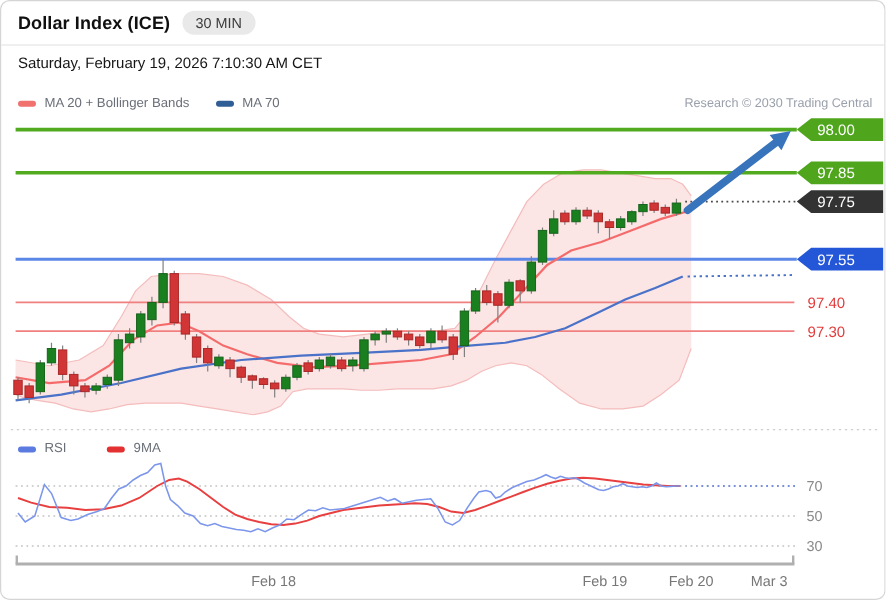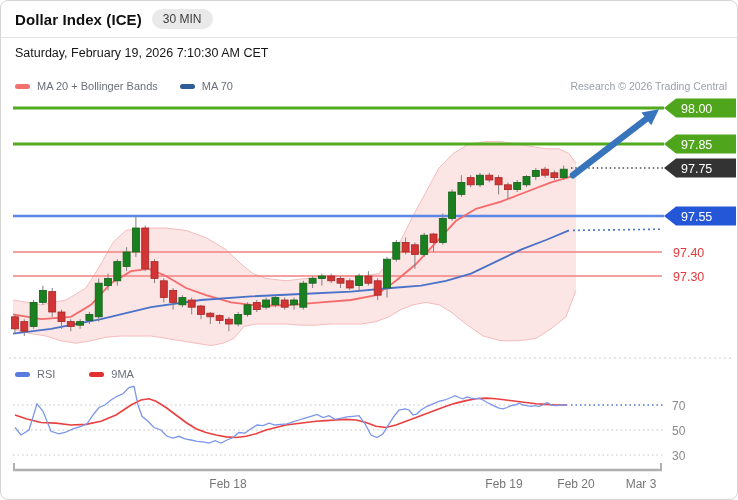--- a/index.html
+++ b/index.html
@@ -33,21 +33,21 @@
 
   <div class="legend-row">
     <span class="legend-item">
       <i class="swatch" id="sw-ma20" style="background: rgb(241, 113, 111);"></i>
       <span>MA 20 + Bollinger Bands</span>
     </span>
     <span class="legend-item">
       <i class="swatch" id="sw-ma50" style="background: rgb(47, 93, 150);"></i>
       <span>MA 70</span>
     </span>
-    <span class="attribution">Research © 2026 Trading Central</span>
+    <span class="attribution">Research © 2030 Trading Central</span>
   </div>
 
   <div class="rsi-legend">
     <span class="legend-item">
       <i class="swatch" id="sw-rsi" style="background: rgb(91, 123, 224);"></i>
       <span>RSI</span>
     </span>
     <span class="legend-item">
       <i class="swatch" id="sw-9ma" style="background: rgb(227, 48, 48);"></i>
       <span>9MA</span>

